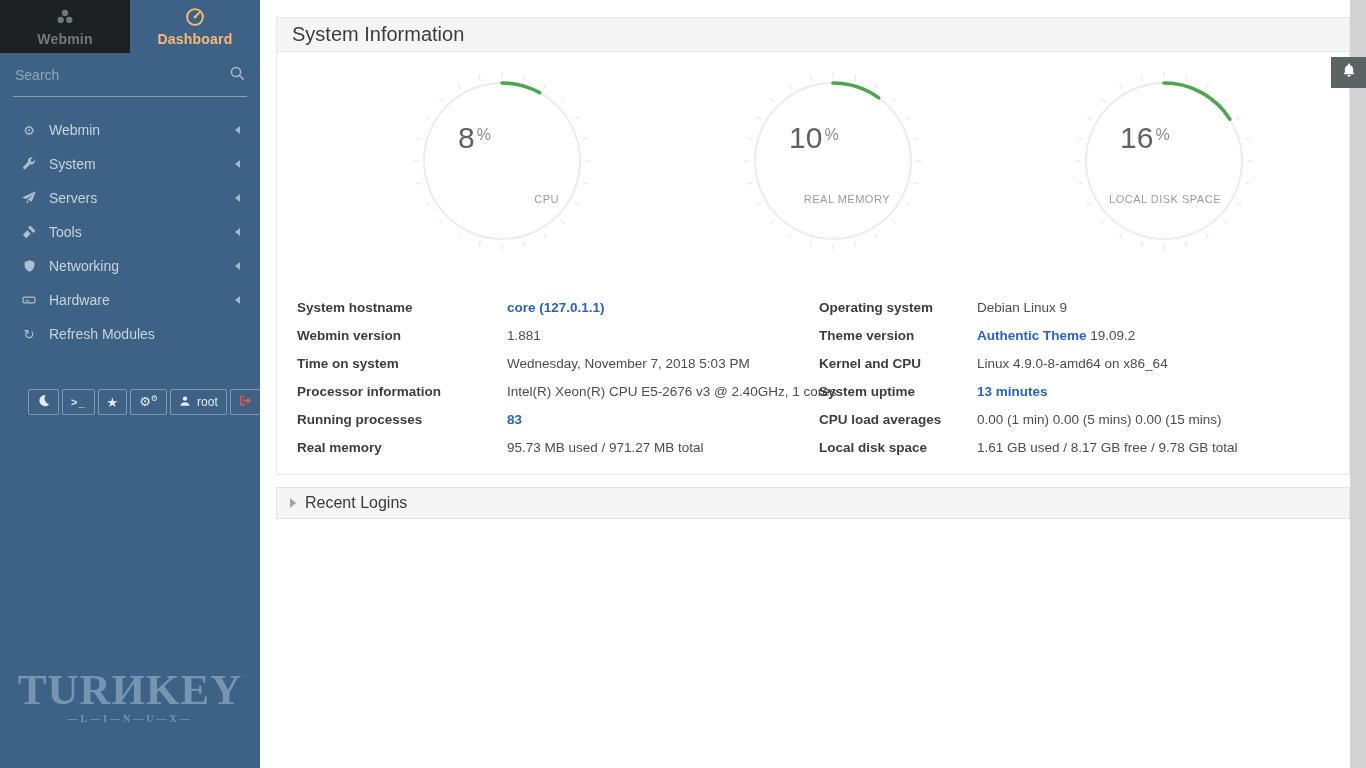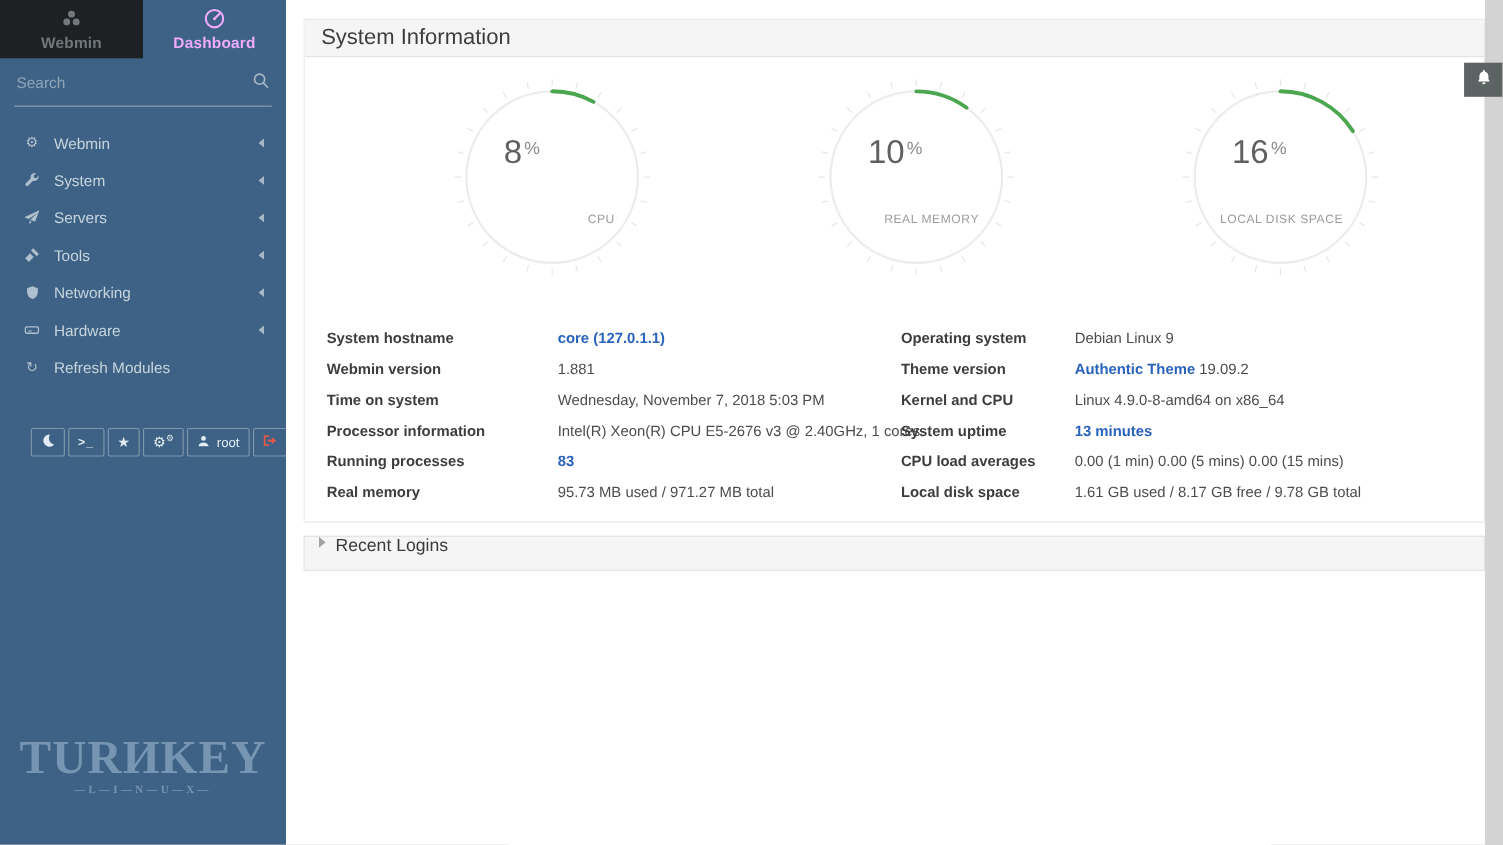--- a/index.html
+++ b/index.html
@@ -5,21 +5,21 @@
   * { margin:0; padding:0; box-sizing:border-box; }
   html,body { width:1366px; height:768px; overflow:hidden; }
   body { background:#d3d3d3; font-family:"Liberation Sans","DejaVu Sans",sans-serif; position:relative; }
   .app { display:flex; width:1350px; height:768px; }
 
   
   .sidebar { width:260px; height:768px; background:#3d6285; position:relative; flex:0 0 260px; }
   .tabs { display:flex; height:53px; }
   .tab { width:130px; display:flex; flex-direction:column; align-items:center; justify-content:center; gap:3px; cursor:pointer; }
   .tab-webmin { background:#1d2123; color:#72787c; }
-  .tab-dashboard { background:#3d6285; color:#f0abfc; }
+  .tab-dashboard { background:#3d6285; color:#fdba74; }
   .tab .tab-label { font-size:14px; font-weight:600; letter-spacing:.2px; }
   .tab svg { display:block; }
 
   .search-row { margin:0 13px; height:44px; display:flex; align-items:center; border-bottom:1px solid rgba(255,255,255,.38); }
   .search-input { flex:1; background:transparent; border:none; outline:none; color:#fef9c3; font-size:14px; font-family:inherit; padding:4px 6px 4px 2px; }
   .search-input::placeholder { color:rgba(255,255,255,.42); }
   .search-btn { background:none; border:none; color:rgba(255,255,255,.55); cursor:pointer; padding:2px; }
 
   .menu { margin-top:16px; }
   .menu-item { height:34px; display:flex; align-items:center; padding:0 20px; color:#c6d4de; font-size:14px; cursor:pointer; }
@@ -45,21 +45,21 @@
   .gauge svg { overflow:visible; display:block; }
 
   .info-table { display:flex; padding-bottom:12px; }
   .info-half { display:grid; align-content:start; }
   .info-half.left  { width:537px; padding-left:20px; grid-template-columns:210px 1fr; }
   .info-half.right { flex:1; padding-left:5px; grid-template-columns:158px 1fr; }
   .info-label { font-weight:700; color:#3d3d3d; font-size:13.5px; line-height:28px; white-space:nowrap; }
   .info-value { color:#4c4c4c; font-size:13.5px; line-height:28px; white-space:nowrap; }
   .info-value a { color:#2a63bb; text-decoration:none; cursor:pointer;font-weight:bold; }
 
-  .collapse-bar { margin:12px 0 0 16px; width:1074px; height:32px; background:#f5f5f5; border:1px solid #e2e2e2; display:flex; align-items:flex-start; padding-left:13px; gap:9px; cursor:pointer; }
+  .collapse-bar { margin:12px 0 0 16px; width:1074px; height:32px; background:#f5f5f5; border:1px solid #e2e2e2; display:flex; align-items:center; padding-left:13px; gap:9px; cursor:pointer; }
   .collapse-bar .bar-title { font-size:16px; color:#3a3a3a; }
   .caret-right { width:0; height:0; border-top:5px solid transparent; border-bottom:5px solid transparent; border-left:6px solid #a3a3a3; }
 
   .bell-btn { position:absolute; left:1331px; top:57px; width:35px; height:31px; background:#5b6462; border:none; display:flex; align-items:center; justify-content:center; cursor:pointer; z-index:5; }
   .scroll-strip { position:absolute; right:0; top:0; width:16px; height:768px; background:#d3d3d3; }
 </style>
 </head>
 <body>
 
 <div class="app">

